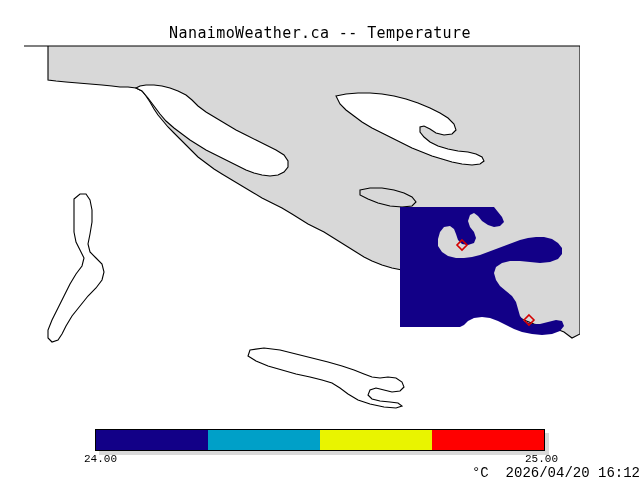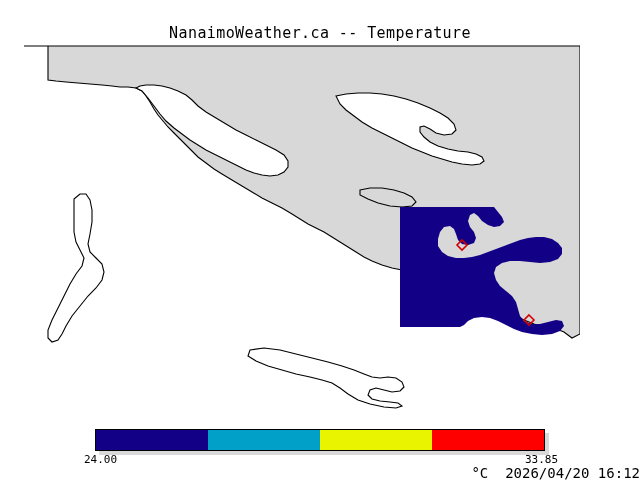--- a/index.html
+++ b/index.html
@@ -53,20 +53,21 @@
     display: block;
   }
 
   
   #legend {
     position: absolute;
     left: 0;
     top: 425px;
     width: 640px;
     height: 55px;
+    font-family: Liberation Mono, monospace;
   }
   #legend-bar-wrap {
     position: absolute;
     left: 95px;
     top: 4px;
     width: 450px;
     height: 22px;
   }
   #legend-bar-shadow {
     position: absolute;
@@ -241,18 +242,18 @@
       <div id="legend-bar">
         <div class="legend-band" style="background:#120087"></div>
         <div class="legend-band" style="background:#00a0c8"></div>
         <div class="legend-band" style="background:#e9f400"></div>
         <div class="legend-band" style="background:#ff0000"></div>
       </div>
     </div>
 
     <div id="legend-min">24.00</div>
 
-    <div id="legend-max">33.85</div>
+    <div id="legend-max">25.00</div>
 
     <div id="legend-caption">°C  2026/04/20 16:12</div>
   </div>
 
 </div>
 
 </body></html>

